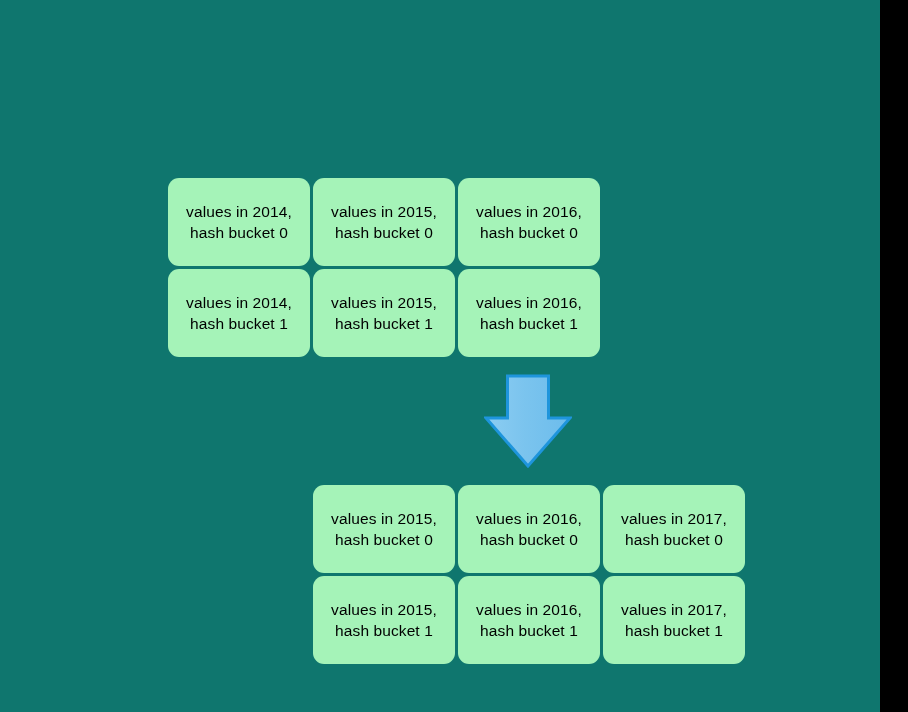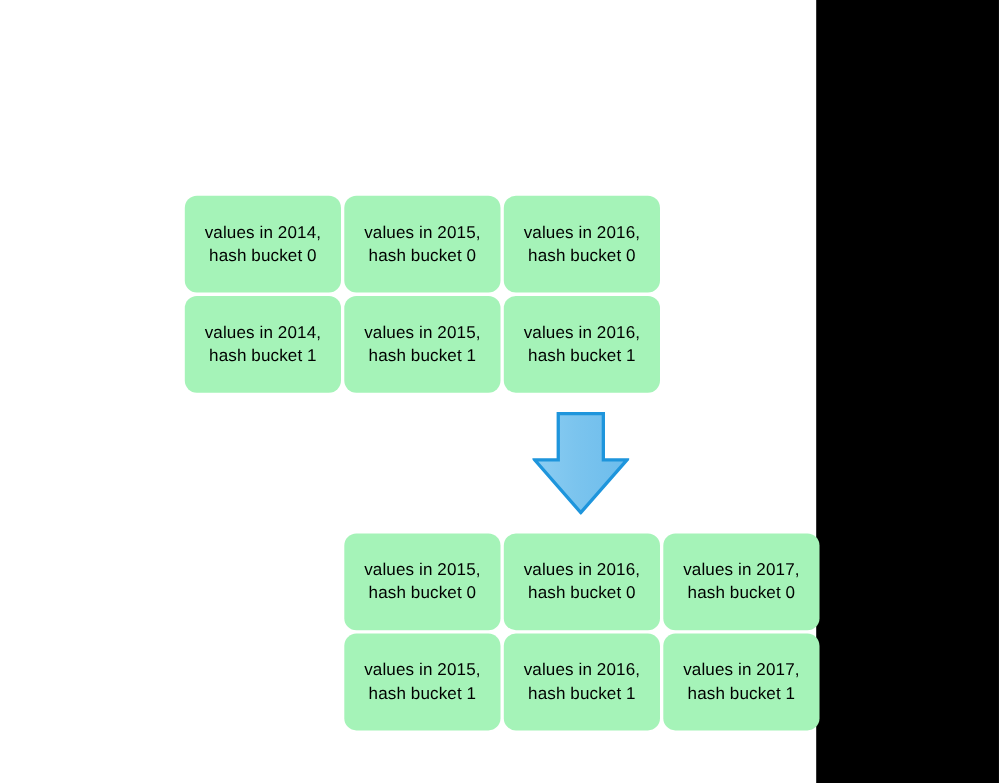--- a/index.html
+++ b/index.html
@@ -13,23 +13,23 @@
     height: 712px;
     position: relative;
     overflow: hidden;
     font-family: "Liberation Sans", sans-serif;
   }
 
   .canvas {
     position: absolute;
     left: 0;
     top: 0;
-    width: 742px;
+    width: 880px;
     height: 712px;
-    background: #ffffff;
+    background: #0f766e;
   }
 
   
   .grid {
     position: absolute;
     display: grid;
     grid-template-columns: repeat(3, 142px);
     grid-template-rows: repeat(2, 88px);
     column-gap: 3px;
     row-gap: 3px;

